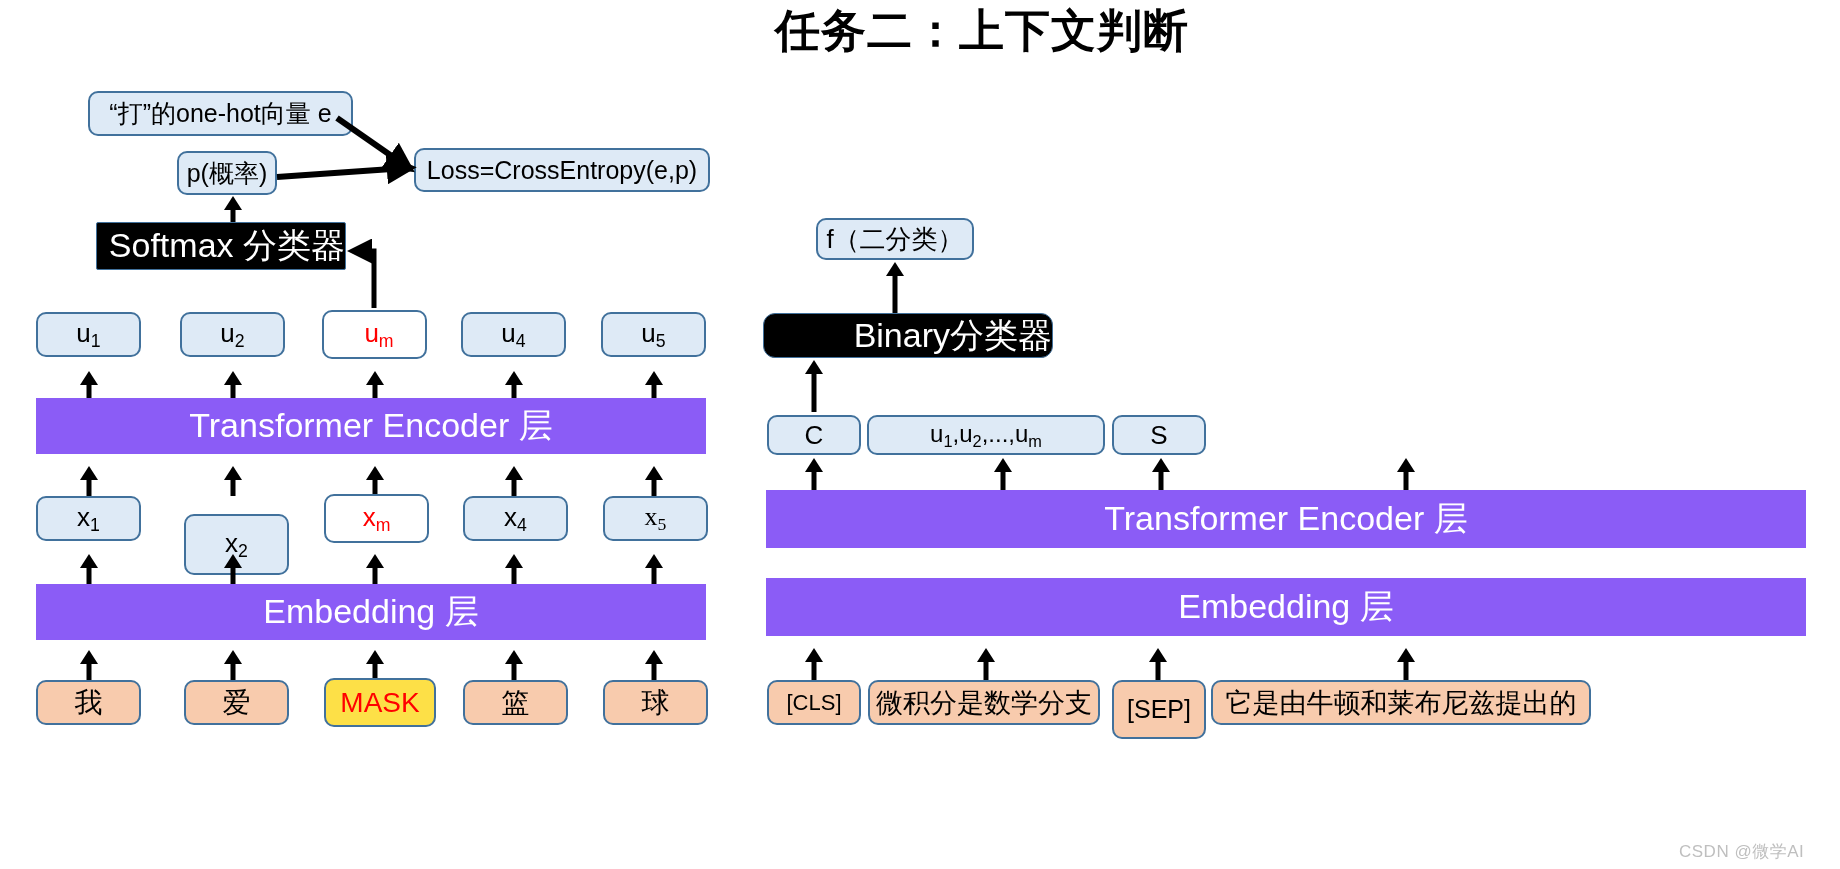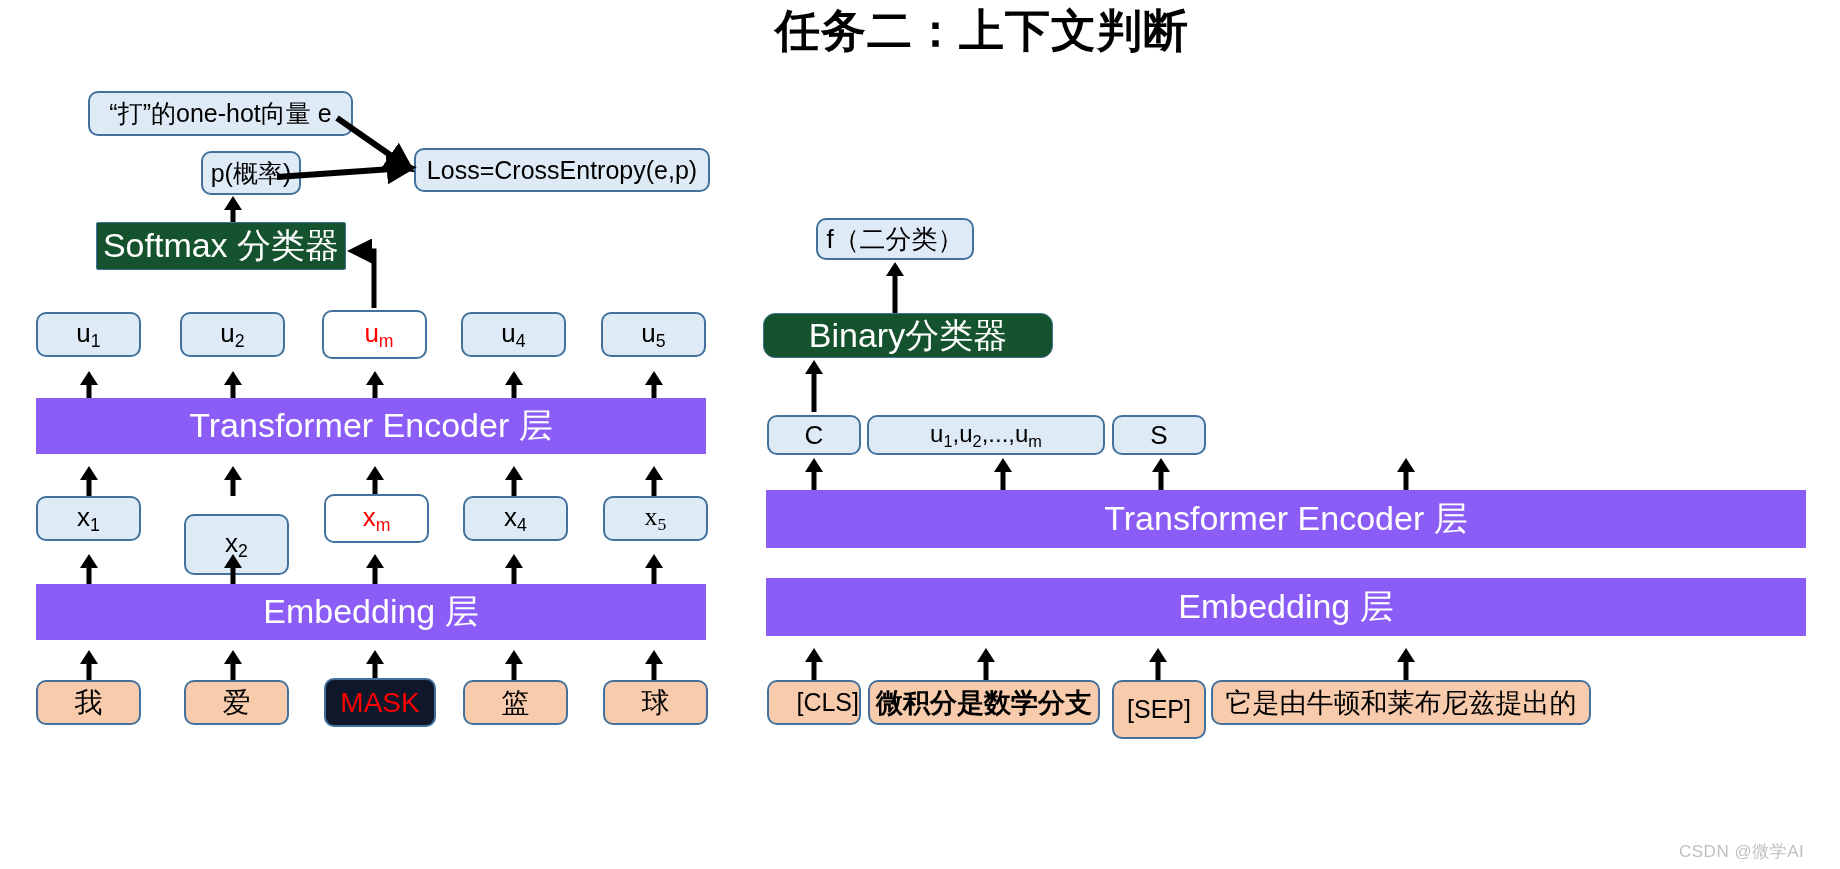--- a/index.html
+++ b/index.html
@@ -25,33 +25,33 @@
   }
   
   .lbox.masked{background:#FFFFFF;}
   .lbox.masked .txt{color:#FF0000;}
   
   .obox{
     background:#F8CBAD;border:2px solid #41719C;border-radius:10px;
     display:flex;align-items:center;justify-content:center;
     color:#000000;font-size:28px;white-space:nowrap;
   }
-  .obox.masked{background:#0f172a;}
+  .obox.masked{background:#fde047;}
   .obox.masked .txt{color:#FF0000;}
 
   
   .band{
     background:#8b5cf6;
     display:flex;align-items:center;justify-content:center;
     color:#FFFFFF;font-size:34px;white-space:nowrap;
   }
   
   .clf{
-    background:#14532d;border:1px solid #41719C;
-    display:flex;align-items:center;justify-content:center;
+    background:#000000;border:1px solid #41719C;
+    display:flex;align-items:center;justify-content:flex-end;
     color:#FFFFFF;font-size:34px;white-space:nowrap;
   }
   .clf.sharp{border-radius:2px;}
   .clf.round{border-radius:12px;}
 
   
   .uparrow{width:0;height:0;}
   .uparrow .shaft{position:absolute;left:50%;transform:translateX(-50%);
     width:5px;background:#000000;bottom:0;}
   .uparrow .head{position:absolute;left:50%;transform:translateX(-50%);
@@ -71,21 +71,21 @@
 </head>
 <body>
 
 <div class="stage">
 
 
   <div class="abs lbox" style="left:88px;top:91px;width:265px;height:45px;font-size:25px;">
     <span class="txt">“打”的one-hot向量 e</span>
   </div>
 
-  <div class="abs lbox" style="left:177px;top:151px;width:100px;height:44px;font-size:25px;margin-left:24px;">
+  <div class="abs lbox" style="left:177px;top:151px;width:100px;height:44px;font-size:25px;">
     <span class="txt">p(概率)</span>
   </div>
 
   <div class="abs lbox" style="left:414px;top:148px;width:296px;height:44px;font-size:25px;">
     <span class="txt">Loss=CrossEntropy(e,p)</span>
   </div>
 
   <div class="abs clf sharp" style="left:96px;top:222px;width:250px;height:48px;">
     <span class="txt">Softmax 分类器</span>
   </div>
@@ -300,24 +300,24 @@
     </div>
   <div class="abs uparrow" style="left:1155px;top:648px;width:5px;height:32px;">
       <div class="head"></div>
       <div class="shaft" style="top:10px;height:22px;"></div>
     </div>
   <div class="abs uparrow" style="left:1403px;top:648px;width:5px;height:32px;">
       <div class="head"></div>
       <div class="shaft" style="top:10px;height:22px;"></div>
     </div>
 
-  <div class="abs obox" style="left:767px;top:680px;width:94px;height:45px;font-size:25px;justify-content:flex-end;">
+  <div class="abs obox" style="left:767px;top:680px;width:94px;height:45px;font-size:22px;">
     <span class="txt">[CLS]</span>
   </div>
-  <div class="abs obox" style="left:868px;top:680px;width:232px;height:45px;font-size:27px;font-weight:bold;">
+  <div class="abs obox" style="left:868px;top:680px;width:232px;height:45px;font-size:27px;">
     <span class="txt">微积分是数学分支</span>
   </div>
   <div class="abs obox" style="left:1112px;top:680px;width:94px;height:59px;font-size:25px;">
     <span class="txt">[SEP]</span>
   </div>
   <div class="abs obox" style="left:1211px;top:680px;width:380px;height:45px;font-size:27px;">
     <span class="txt">它是由牛顿和莱布尼兹提出的</span>
   </div>
 
   <svg class="overlay" viewBox="0 0 1840 869">

